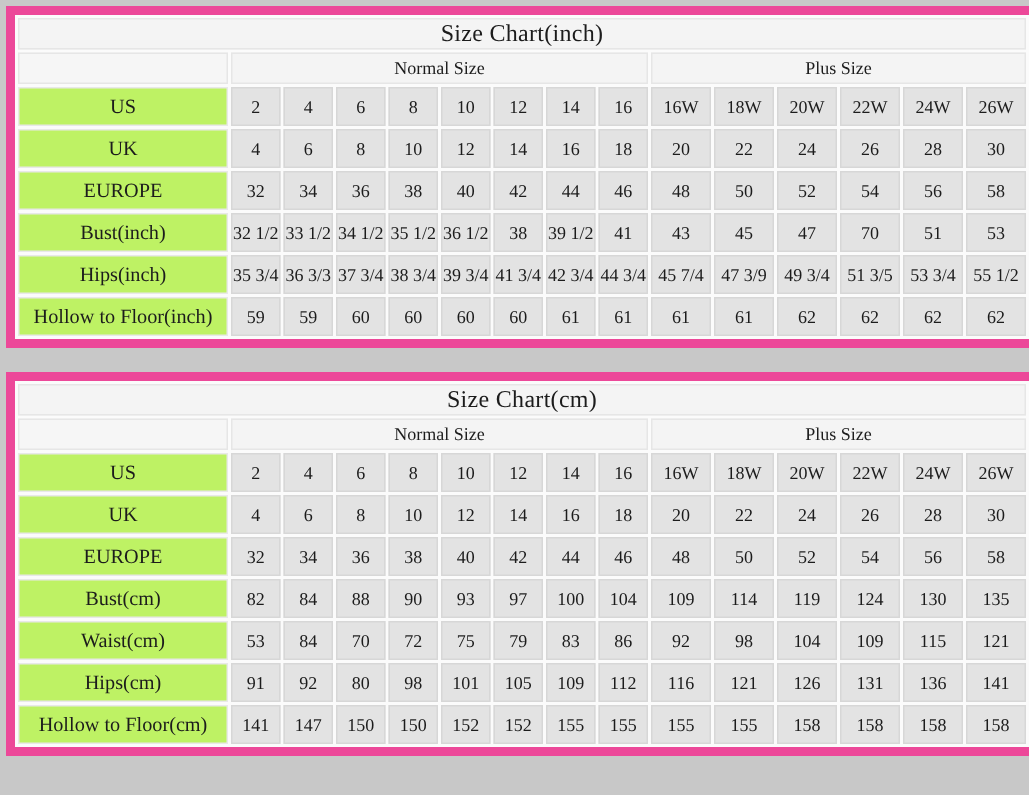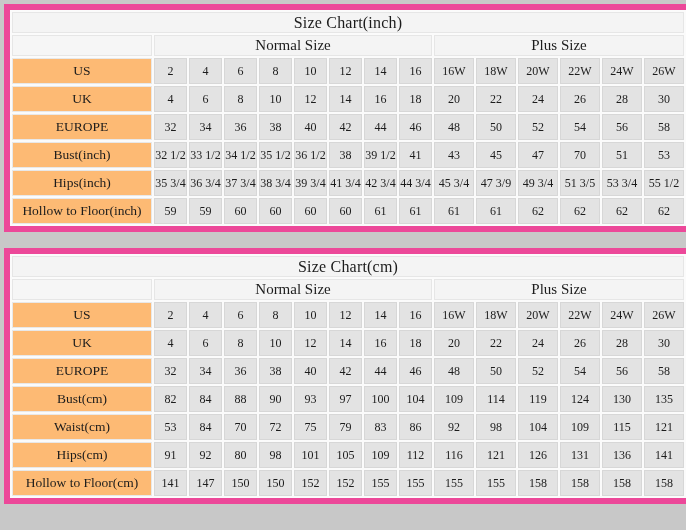--- a/index.html
+++ b/index.html
@@ -44,25 +44,25 @@
     letter-spacing: 0.2px;
   }
   .corner-cell {
     background: #f6f6f6;
     border: 1px solid #e6e6e6;
     height: 19px;
   }
   .group-cell {
     background: #f4f4f4;
     border: 1px solid #e6e6e6;
-    font-size: 15px;
+    font-size: 12px;
     height: 19px;
   }
   .label-cell {
-    background: #fdba74;
+    background: #bef264;
     border: 1px solid #e8e8e8;
     font-size: 13.5px;
     height: 24px;
   }
   .data-cell {
     background: #e3e3e3;
     border: 1px solid #d7d7d7;
     font-size: 12px;
     white-space: nowrap;
     height: 24px;
@@ -165,28 +165,28 @@
           <td class="data-cell plus">43</td>
           <td class="data-cell plus">45</td>
           <td class="data-cell plus">47</td>
           <td class="data-cell plus">70</td>
           <td class="data-cell plus">51</td>
           <td class="data-cell plus">53</td>
         </tr>
         <tr>
           <td class="label-cell">Hips(inch)</td>
           <td class="data-cell normal">35 3/4</td>
-          <td class="data-cell normal">36 3/4</td>
+          <td class="data-cell normal">36 3/3</td>
           <td class="data-cell normal">37 3/4</td>
           <td class="data-cell normal">38 3/4</td>
           <td class="data-cell normal">39 3/4</td>
           <td class="data-cell normal">41 3/4</td>
           <td class="data-cell normal">42 3/4</td>
           <td class="data-cell normal">44 3/4</td>
-          <td class="data-cell plus">45 3/4</td>
+          <td class="data-cell plus">45 7/4</td>
           <td class="data-cell plus">47 3/9</td>
           <td class="data-cell plus">49 3/4</td>
           <td class="data-cell plus">51 3/5</td>
           <td class="data-cell plus">53 3/4</td>
           <td class="data-cell plus">55 1/2</td>
         </tr>
         <tr>
           <td class="label-cell">Hollow to Floor(inch)</td>
           <td class="data-cell normal">59</td>
           <td class="data-cell normal">59</td>

